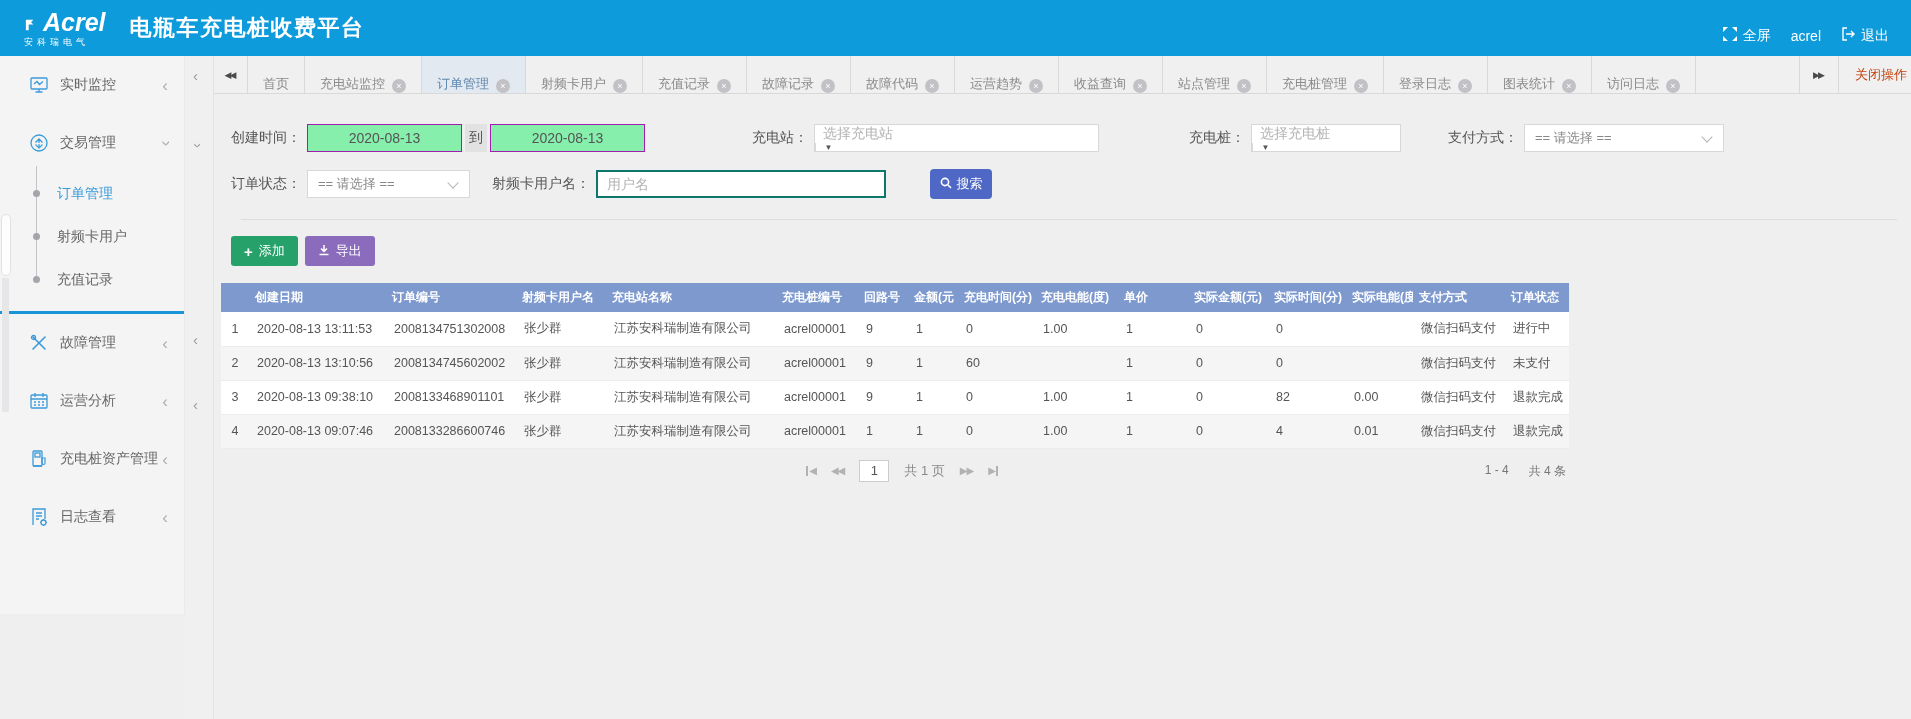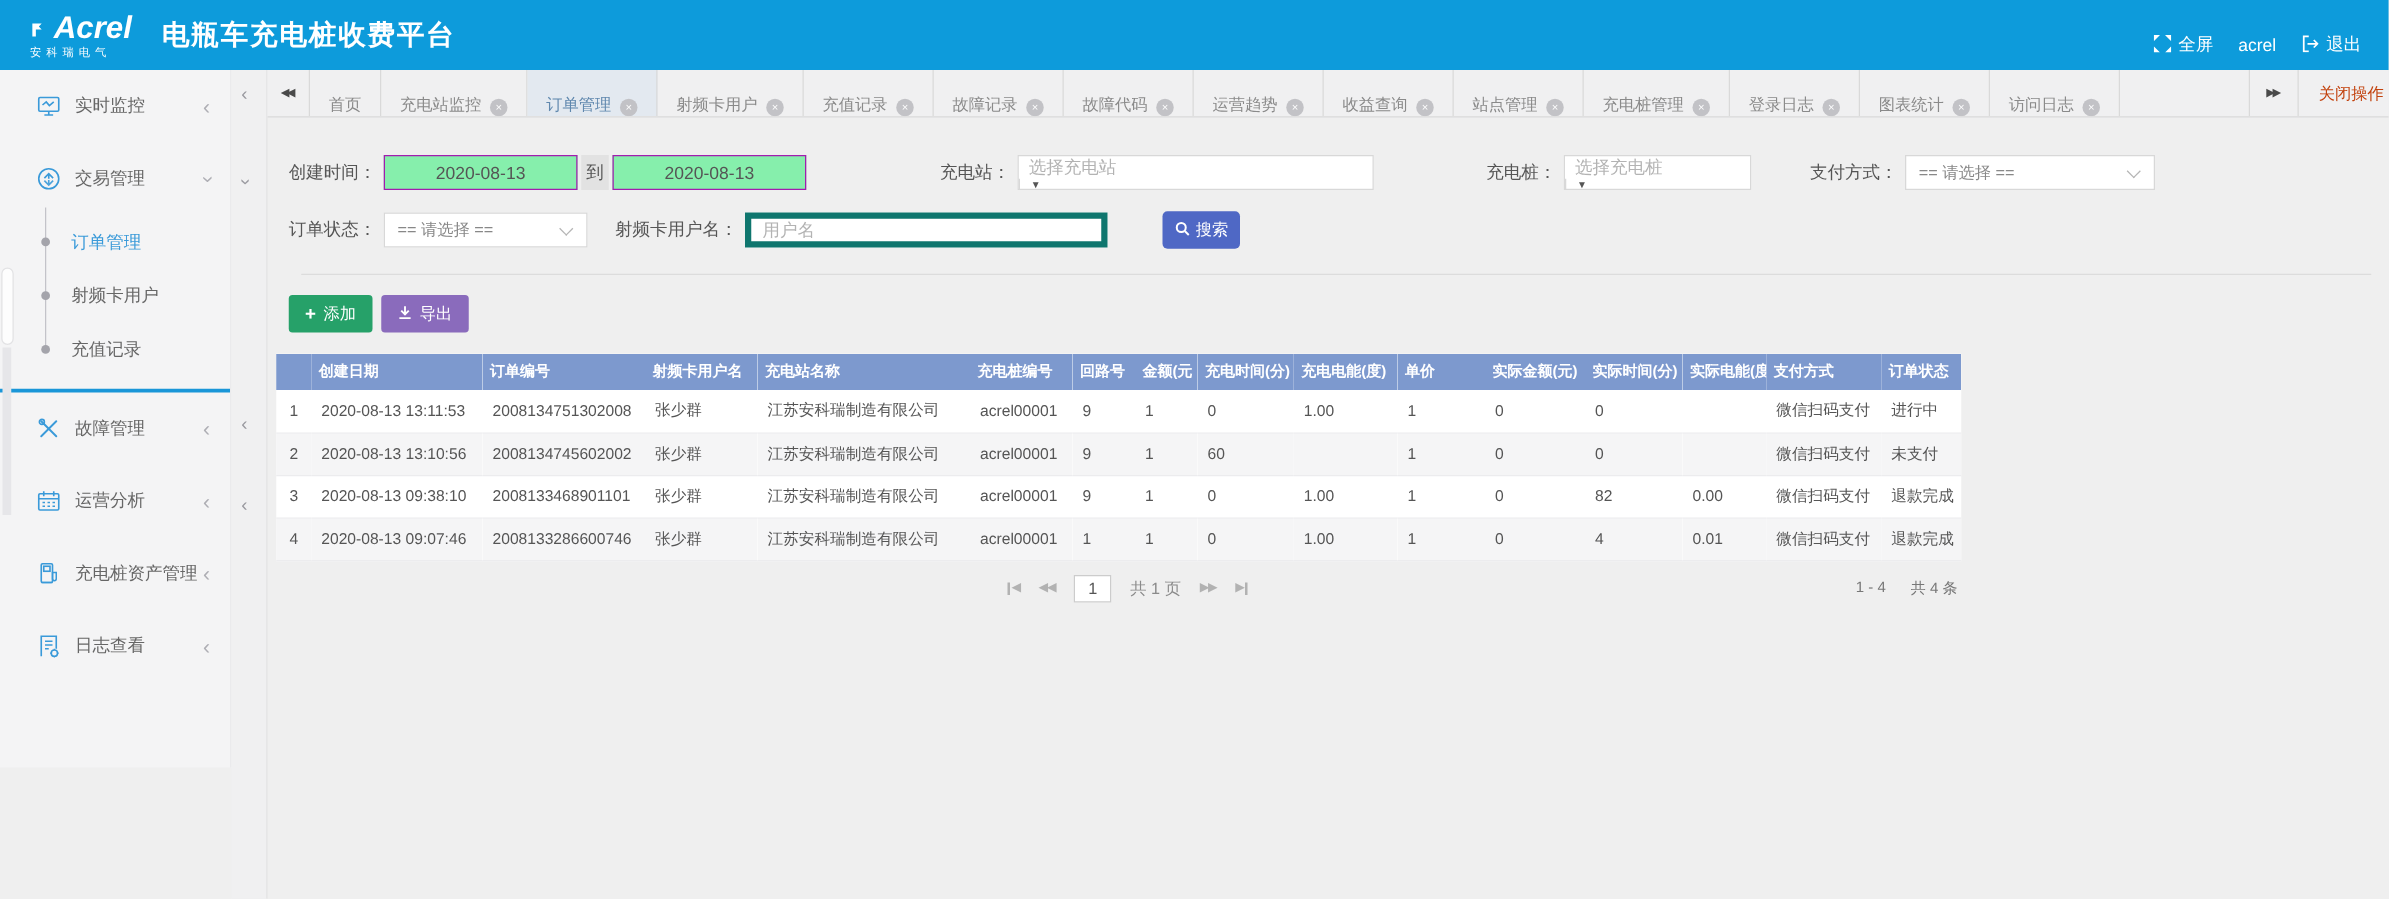--- a/index.html
+++ b/index.html
@@ -14,21 +14,21 @@
   .topbar {
     position:absolute; top:0; left:0; width:100%; height:56px;
     background:#0d9bdb; display:flex; align-items:center; color:#fff;
   }
   .logo { margin-left:24px; display:flex; flex-direction:column; line-height:1; }
   .logo-row { display:flex; align-items:flex-end; gap:4px; }
   .logo-brand { font-size:25px; font-weight:bold; font-style:italic; letter-spacing:0; }
   .logo-sub { font-size:9px; letter-spacing:4px; margin-top:3px; white-space:nowrap; }
   .app-title { margin-left:24px; font-size:22px; font-weight:bold; letter-spacing:1.5px; }
   .topbar-right { margin-left:auto; margin-right:22px; display:flex; align-items:center; gap:20px; font-size:14px; }
-  .tb-item { display:flex; align-items:flex-end; gap:6px; cursor:pointer;margin-top:16px; }
+  .tb-item { display:flex; align-items:flex-start; gap:6px; cursor:pointer;margin-top:16px; }
 
   
   .sidebar {
     position:absolute; top:56px; left:0; width:185px; height:558px;
     background:#f4f4f5; border-right:1px solid #eaeaec;
   }
   .side-item { height:58px; display:flex; align-items:center; padding:0 16px 0 28px; font-size:14px; color:#666; cursor:pointer; }
   .s-icon { width:22px; height:22px; margin-right:10px; display:flex; align-items:center; justify-content:center; color:#3a9ad9; }
   .side-item .chev { margin-left:auto; color:#aeaeb4; font-size:17px; line-height:1; }
   .chev.down { transform:rotate(-90deg); }
@@ -65,21 +65,21 @@
   .f-row { display:flex; align-items:center; height:28px; margin-bottom:18px; font-size:14px; color:#555; white-space:nowrap; }
   .f-label { margin-right:6px; }
   input, .f-combo, .f-select { font-family:inherit; }
   .f-date { width:155px; height:28px; border:1px solid #a21caf; background:#86efac; text-align:center; font-size:14px; color:#555; outline:none; }
   .f-to { width:22px; height:28px; background:#e2e2e2; display:flex; align-items:center; justify-content:center; margin:0 3px; font-size:14px; color:#555; }
   .f-combo { height:28px; background:#fff; border:1px solid #d8d8d8; display:flex; align-items:stretch;flex-direction:column; }
   .c-text { flex:1; display:flex; align-items:center; padding-left:8px; color:#b3b3b3; font-size:14px; }
   .c-btn { width:26px; border-left:1px solid #d8d8d8; display:flex; align-items:center; justify-content:center; color:#555; font-size:8px; cursor:pointer; }
   .f-select { height:28px; background:#fff; border:1px solid #d8d8d8; display:flex; align-items:center; justify-content:space-between; padding:0 12px 0 10px; color:#888; font-size:13px; cursor:pointer; }
   .sel-chev { width:8px; height:8px; border-left:1.5px solid #b5b5b5; border-bottom:1.5px solid #b5b5b5; transform:rotate(-45deg); margin-top:-3px; }
-  .f-input { height:28px; border:5px solid #0f766e; background:#fff; padding-left:9px; font-size:14px; color:#555; outline:none; }
+  .f-input { height:28px; border:2px solid #0f766e; background:#fff; padding-left:9px; font-size:14px; color:#555; outline:none; }
   .f-input::placeholder { color:#b3b3b3; }
   .btn-search { margin-left:44px; width:62px; height:30px; border:none; border-radius:4px; background:#4f68c5; color:#fff; font-size:13px; display:flex; align-items:center; justify-content:center; gap:5px; cursor:pointer; }
   .divider { height:1px; background:#dcdcdc; margin:21px 14px 0 10px; }
   .toolbar { margin-top:16px; display:flex; gap:7px; }
   .btn { height:30px; border:none; border-radius:3px; color:#fff; font-size:13px; display:flex; align-items:center; padding:0 13px; gap:6px; cursor:pointer; }
   .btn-add { background:#26a169; }
   .btn-export { background:#8a6bbc; }
   .plus { font-size:15px; font-weight:bold; line-height:1; }
 
   

